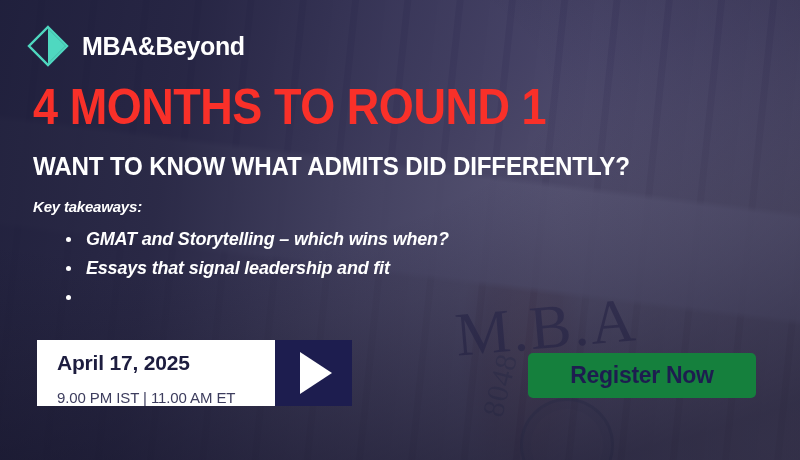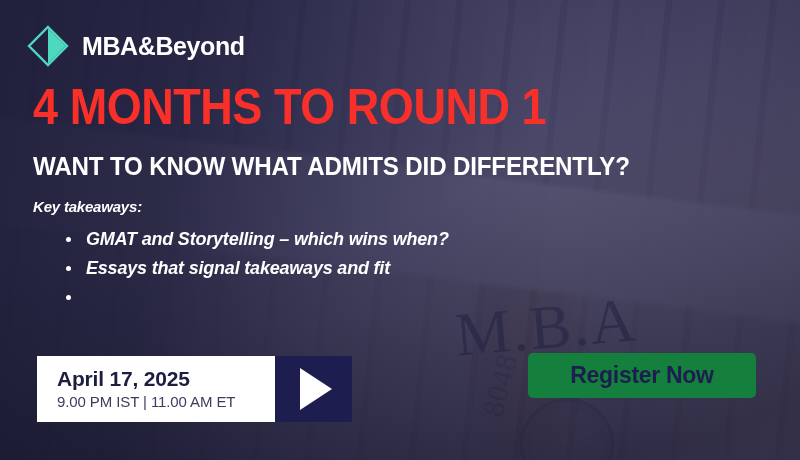--- a/index.html
+++ b/index.html
@@ -199,21 +199,21 @@
     width: 5px;
     height: 5px;
     border-radius: 50%;
     background: #ffffff;
   }
 
   
   .date-strip {
     position: absolute;
     left: 37px;
-    top: 356px;
+    top: 340px;
     display: flex;
     align-items: stretch;
     height: 66px;
   }
   .date-box {
     background: #ffffff;
     width: 238px;
     box-sizing: border-box;
     padding: 10px 0 0 20px;
   }
@@ -222,20 +222,21 @@
     font-size: 21px;
     font-weight: bold;
     line-height: 1.2;
     letter-spacing: -0.2px;
   }
   .date-sub {
     color: #3d3d5e;
     font-size: 15px;
     line-height: 1.45;
     letter-spacing: -0.1px;
+    margin-top: 12px;
   }
   .play-box {
     width: 77px;
     background: #1d1d4f;
     display: flex;
     align-items: center;
     justify-content: center;
   }
   .play-tri {
     width: 0;
@@ -298,21 +299,21 @@
 
     <div class="takeaways-label">Key takeaways:</div>
 
     <ul class="bullets">
       <li>
         <span class="dot"></span>
         <span>GMAT and Storytelling – which wins when?</span>
       </li>
       <li>
         <span class="dot"></span>
-        <span>Essays that signal takeaways and fit</span>
+        <span>Essays that signal leadership and fit</span>
       </li>
       <li>
         <span class="dot"></span>
       </li>
     </ul>
 
     <div class="date-strip">
       <div class="date-box">
         <div class="date-title">April 17, 2025</div>
         <div class="date-sub">9.00 PM IST | 11.00 AM ET</div>

